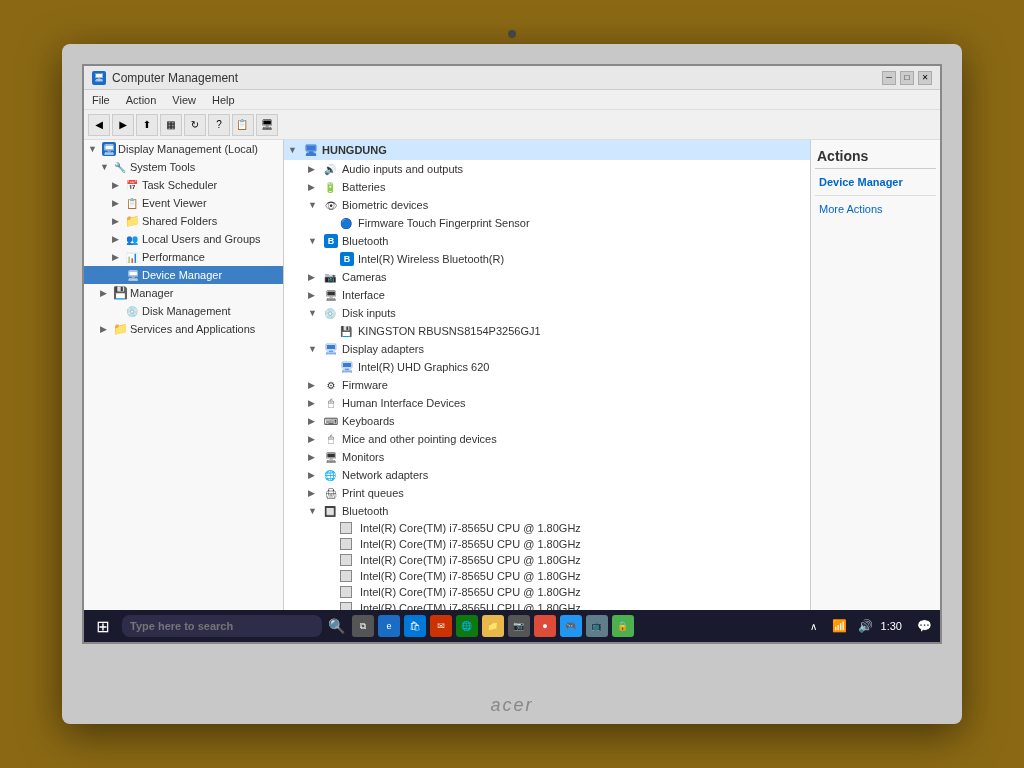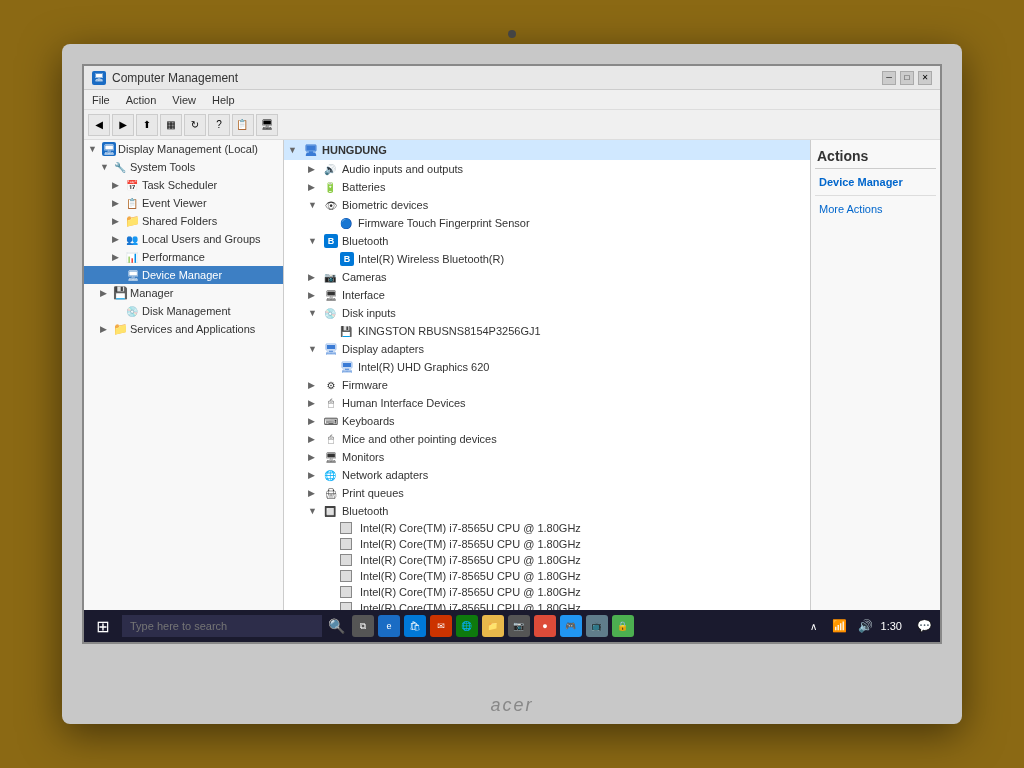--- a/index.html
+++ b/index.html
@@ -258,21 +258,22 @@
     }
     .search-bar {
       flex: 1;
       max-width: 200px;
       height: 22px;
       background: #2d2d4a;
       border: none;
       color: #aaa;
       font-size: 11px;
       padding: 0 8px;
-      border-radius: 0;
+      border-radius: 8px;
+      font-weight: bold;
     }
     .taskbar-time {
       color: white;
       font-size: 11px;
       padding-right: 8px;
     }
     .taskbar-icon {
       width: 22px;
       height: 22px;
       background: #333;

